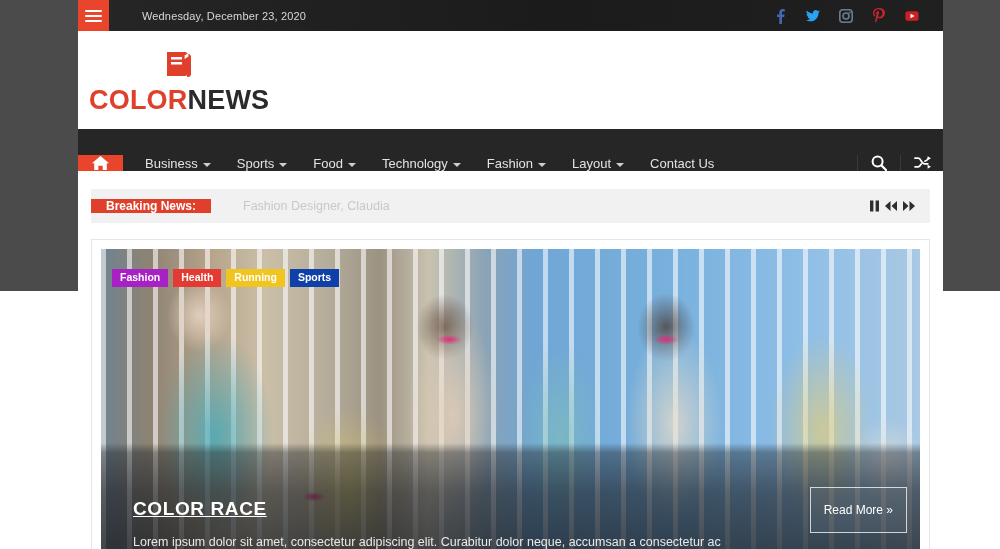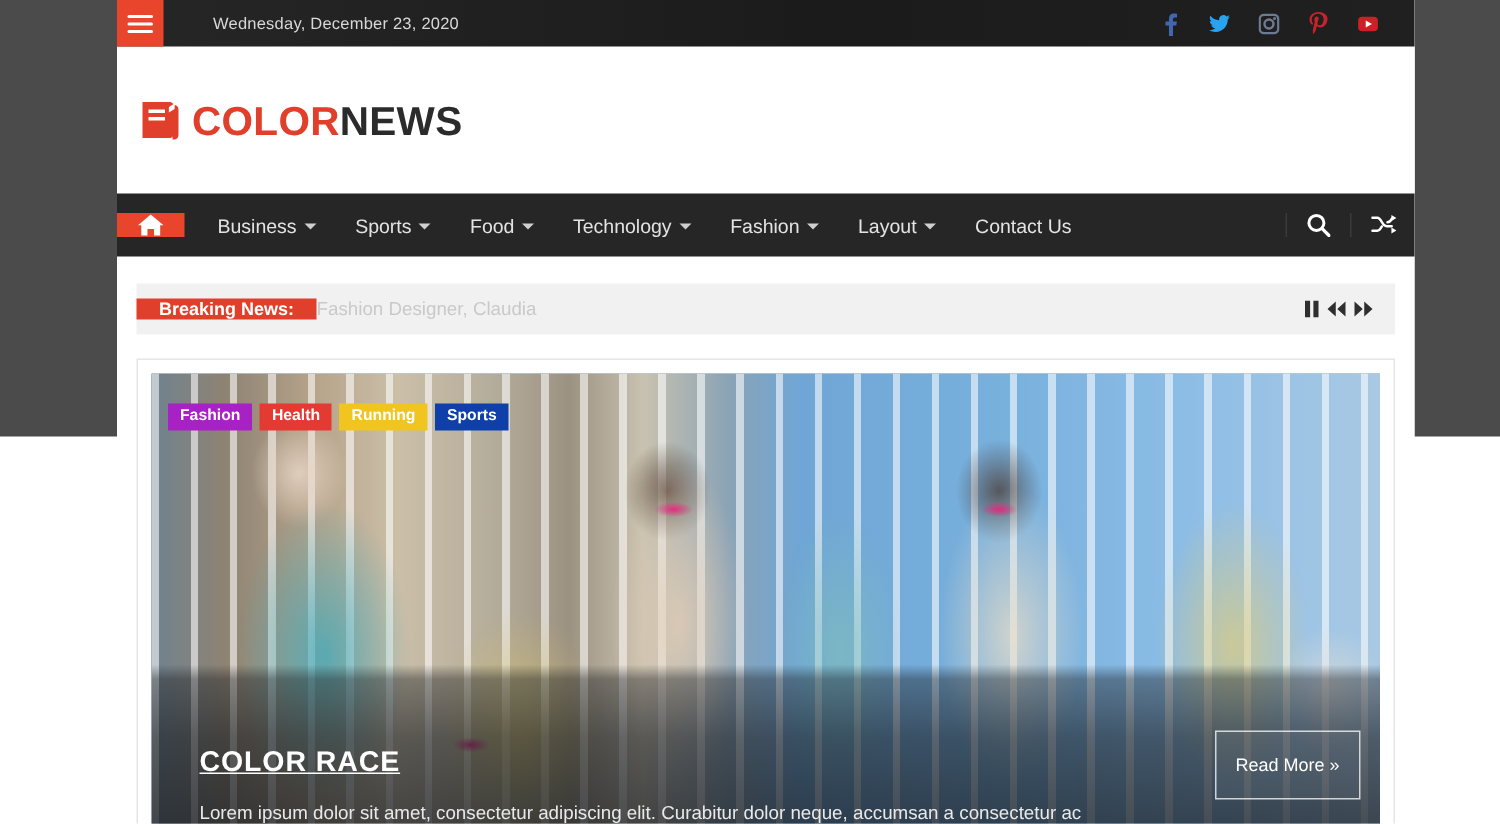--- a/index.html
+++ b/index.html
@@ -97,21 +97,21 @@
   .social svg { display: block; }
 
   
   .logoband {
     height: 98px;
     background: #ffffff;
     display: flex;
     align-items: center;
     padding-left: 11px;
   }
-  .logo-wrap { display: flex; align-items: center; gap: 3px; }
+  .logo-wrap { display: flex; align-items: center; gap: 3px; flex-direction: column; }
 
   .logo-mark { width: 36px; height: 36px; flex: 0 0 auto; }
 
   .logo-text { line-height: 1; padding-top: 2px;}
   .logo-title {
     font-size: 27px;
     font-weight: bold;
     letter-spacing: .2px;
     white-space: nowrap;
   }
@@ -125,21 +125,21 @@
     text-align: right;
     margin-top: 4px;
     letter-spacing: .3px;
   }
 
   
   .nav {
     height: 42px;
     background: #262626;
     display: flex;
-    align-items: center;
+    align-items: flex-end;
     position: relative;
   }
   .nav-home {
     width: 45px;
     background: #e8452c;
     display: flex;
     align-items: center;
     justify-content: center;
     cursor: pointer;
     flex: 0 0 auto;
@@ -194,21 +194,21 @@
     font-size: 12px;
     font-weight: bold;
     display: flex;
     align-items: center;
     padding: 0 15px;
     white-space: nowrap;
   }
   .breaking-text {
     display: flex;
     align-items: center;
-    padding-left: 0;
+    padding-left: 32px;
     color: #c9c9c9;
     font-size: 12.5px;
     white-space: nowrap;
     cursor: pointer;
   }
   .breaking-ctrls {
     margin-left: auto;
     display: flex;
     align-items: center;
     gap: 4px;

